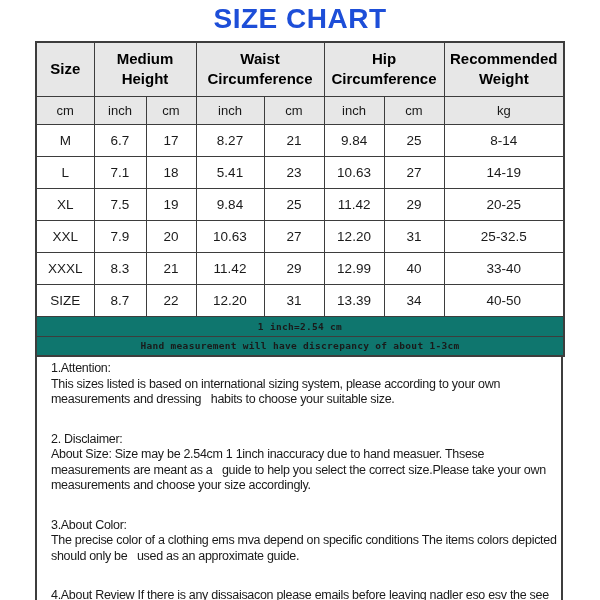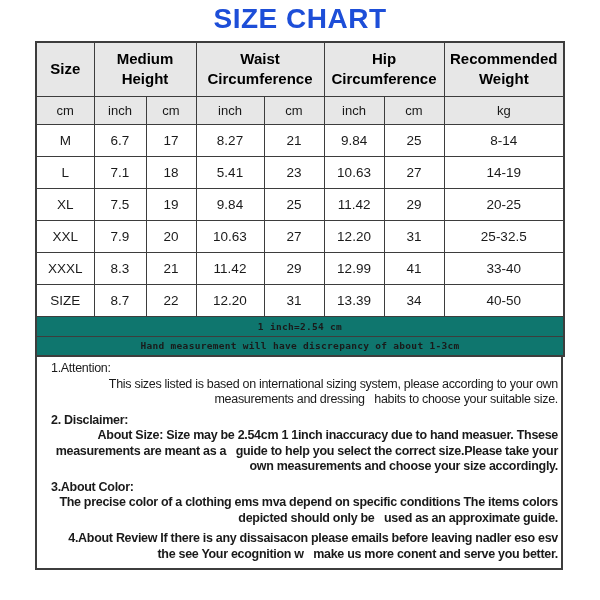--- a/index.html
+++ b/index.html
@@ -72,23 +72,23 @@
   .notes-box {
     margin-left: 35px;
     width: 528px;
     border: 2px solid var(--border);
     border-top: none;
     padding: 4px 3px 6px 14px;
     font-size: 12.5px;
     letter-spacing: -0.3px;
     line-height: 15.5px;
   }
-  .note-section + .note-section { margin-top: 5px; font-weight: bold; }
+  .note-section + .note-section { margin-top: 24px; }
   .note-heading:empty { display: none; }
-  .note-body { white-space: pre-wrap; text-align: right; }
+  .note-body { white-space: pre-wrap; }
 </style>
 </head>
 <body>
 
 <h1 class="page-title">SIZE CHART</h1>
 
 <table class="size-chart">
   <colgroup>
     <col style="width:58px">
       <col style="width:52px">
@@ -164,21 +164,21 @@
         <td>25-32.5</td>
       </tr>
 
       <tr>
         <td>XXXL</td>
         <td>8.3</td>
         <td>21</td>
         <td>11.42</td>
         <td>29</td>
         <td>12.99</td>
-        <td>41</td>
+        <td>40</td>
         <td>33-40</td>
       </tr>
 
       <tr>
         <td>SIZE</td>
         <td>8.7</td>
         <td>22</td>
         <td>12.20</td>
         <td>31</td>
         <td>13.39</td>

